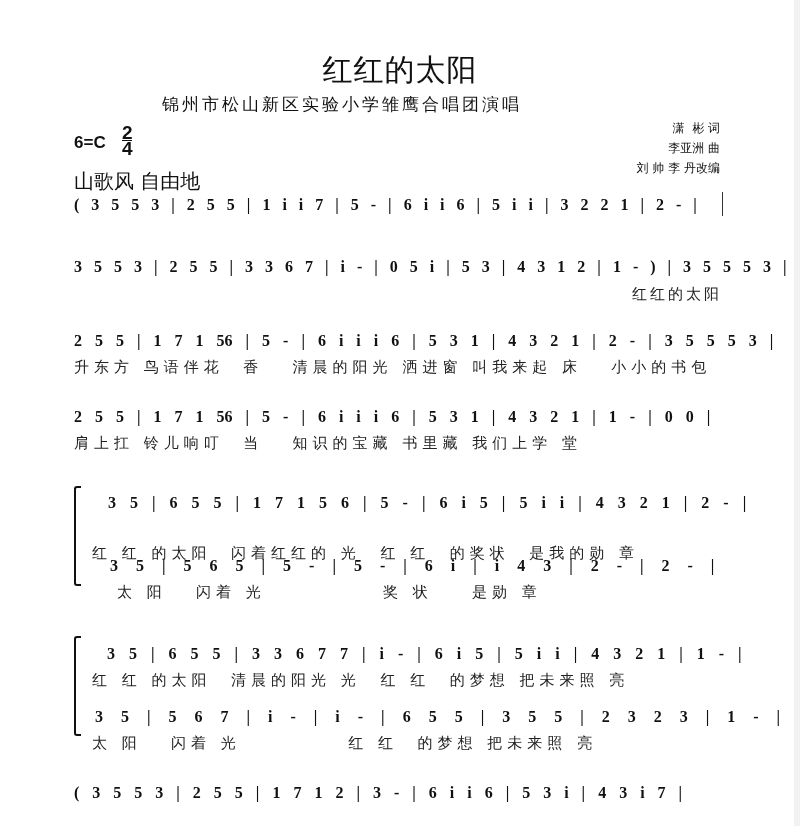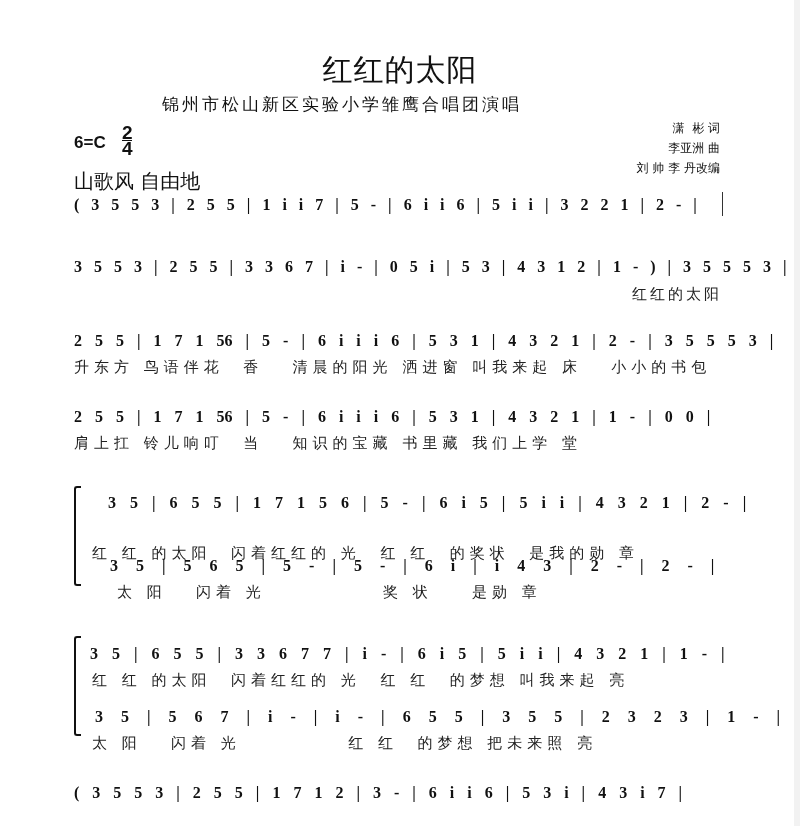--- a/index.html
+++ b/index.html
@@ -62,24 +62,24 @@
 <div class="notes" style="left:95px;top:494px;word-spacing:10px;margin-left:13px;">
   <span>3 5 | 6 5 5 | 1 7 1 5 6 | 5 - | 6 i 5 | 5 i i | 4 3 2 1 | 2 - |</span>
 </div>
 <div class="lyrics" style="left:92px;top:520px;margin-top:24px;">红 红 的太阳  闪着红红的 光  红 红  的奖状  是我的勋 章</div>
 <div class="notes" style="left:110px;top:557px;word-spacing:14px;">
   <span>3 5 | 5 6 5 | 5 - | 5 - | 6 i | i 4 3 | 2 - | 2 - |</span>
 </div>
 <div class="lyrics" style="left:92px;top:583px;margin-left:25px;">太 阳   闪着 光            奖 状    是勋 章</div>
 
 <div class="brace" style="top:636px;height:96px;"></div>
-<div class="notes" style="left:90px;top:645px;word-spacing:10px;">
+<div class="notes" style="left:107px;top:645px;word-spacing:10px;">
   <span>3 5 | 6 5 5 | 3 3 6 7 7 | i - | 6 i 5 | 5 i i | 4 3 2 1 | 1 - |</span>
 </div>
-<div class="lyrics" style="left:92px;top:671px;">红 红 的太阳  闪着红红的 光  红 红  的梦想 叫我来起 亮</div>
+<div class="lyrics" style="left:92px;top:671px;">红 红 的太阳  清晨的阳光 光  红 红  的梦想 把未来照 亮</div>
 <div class="notes" style="left:95px;top:708px;word-spacing:14px;">
   <span>3 5 | 5 6 7 | i - | i - | 6 5 5 | 3 5 5 | 2 3 2 3 | 1 - |</span>
 </div>
 <div class="lyrics" style="left:92px;top:734px;">太 阳   闪着 光           红 红  的梦想 把未来照 亮</div>
 
 <div class="notes" style="top:784px;word-spacing:9px;">
   <span>( 3 5 5 3 | 2 5 5 | 1 7 1 2 | 3 - | 6 i i 6 | 5 3 i | 4 3 i 7 |</span>
 </div>
 
 </body></html>

